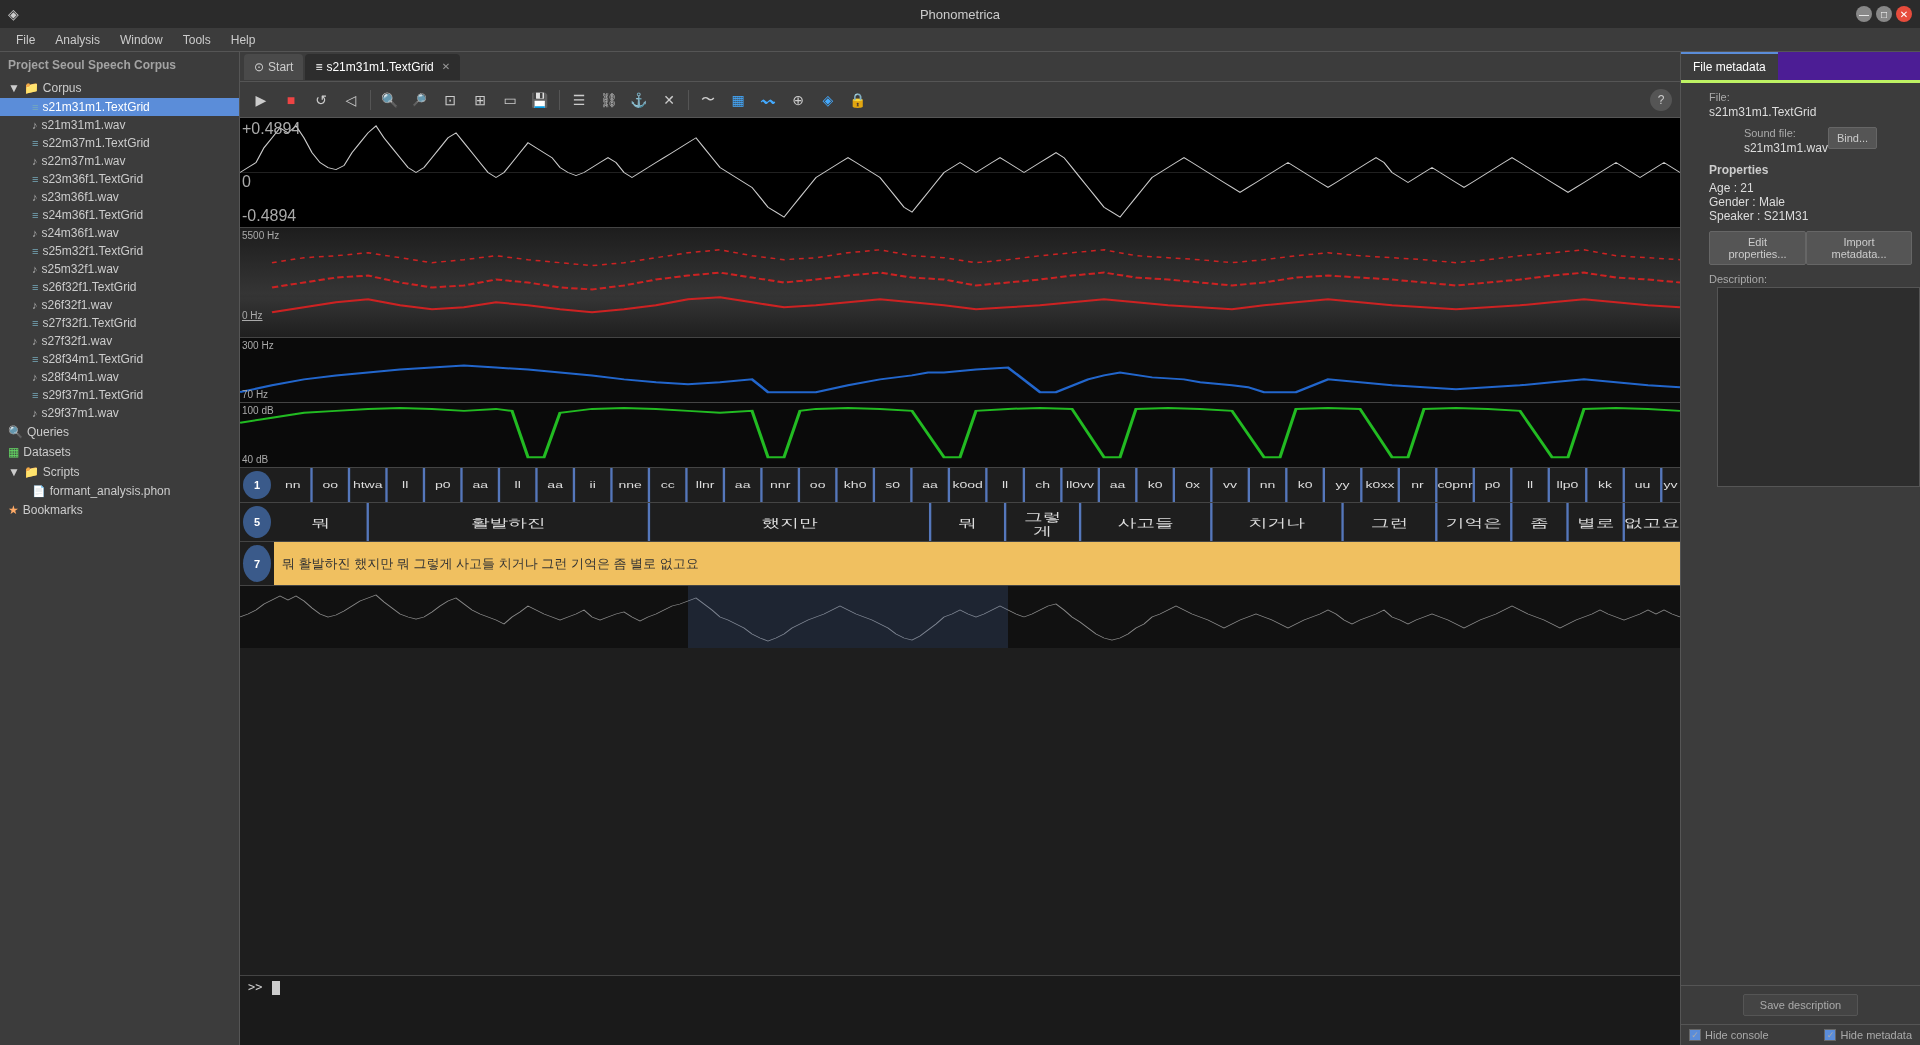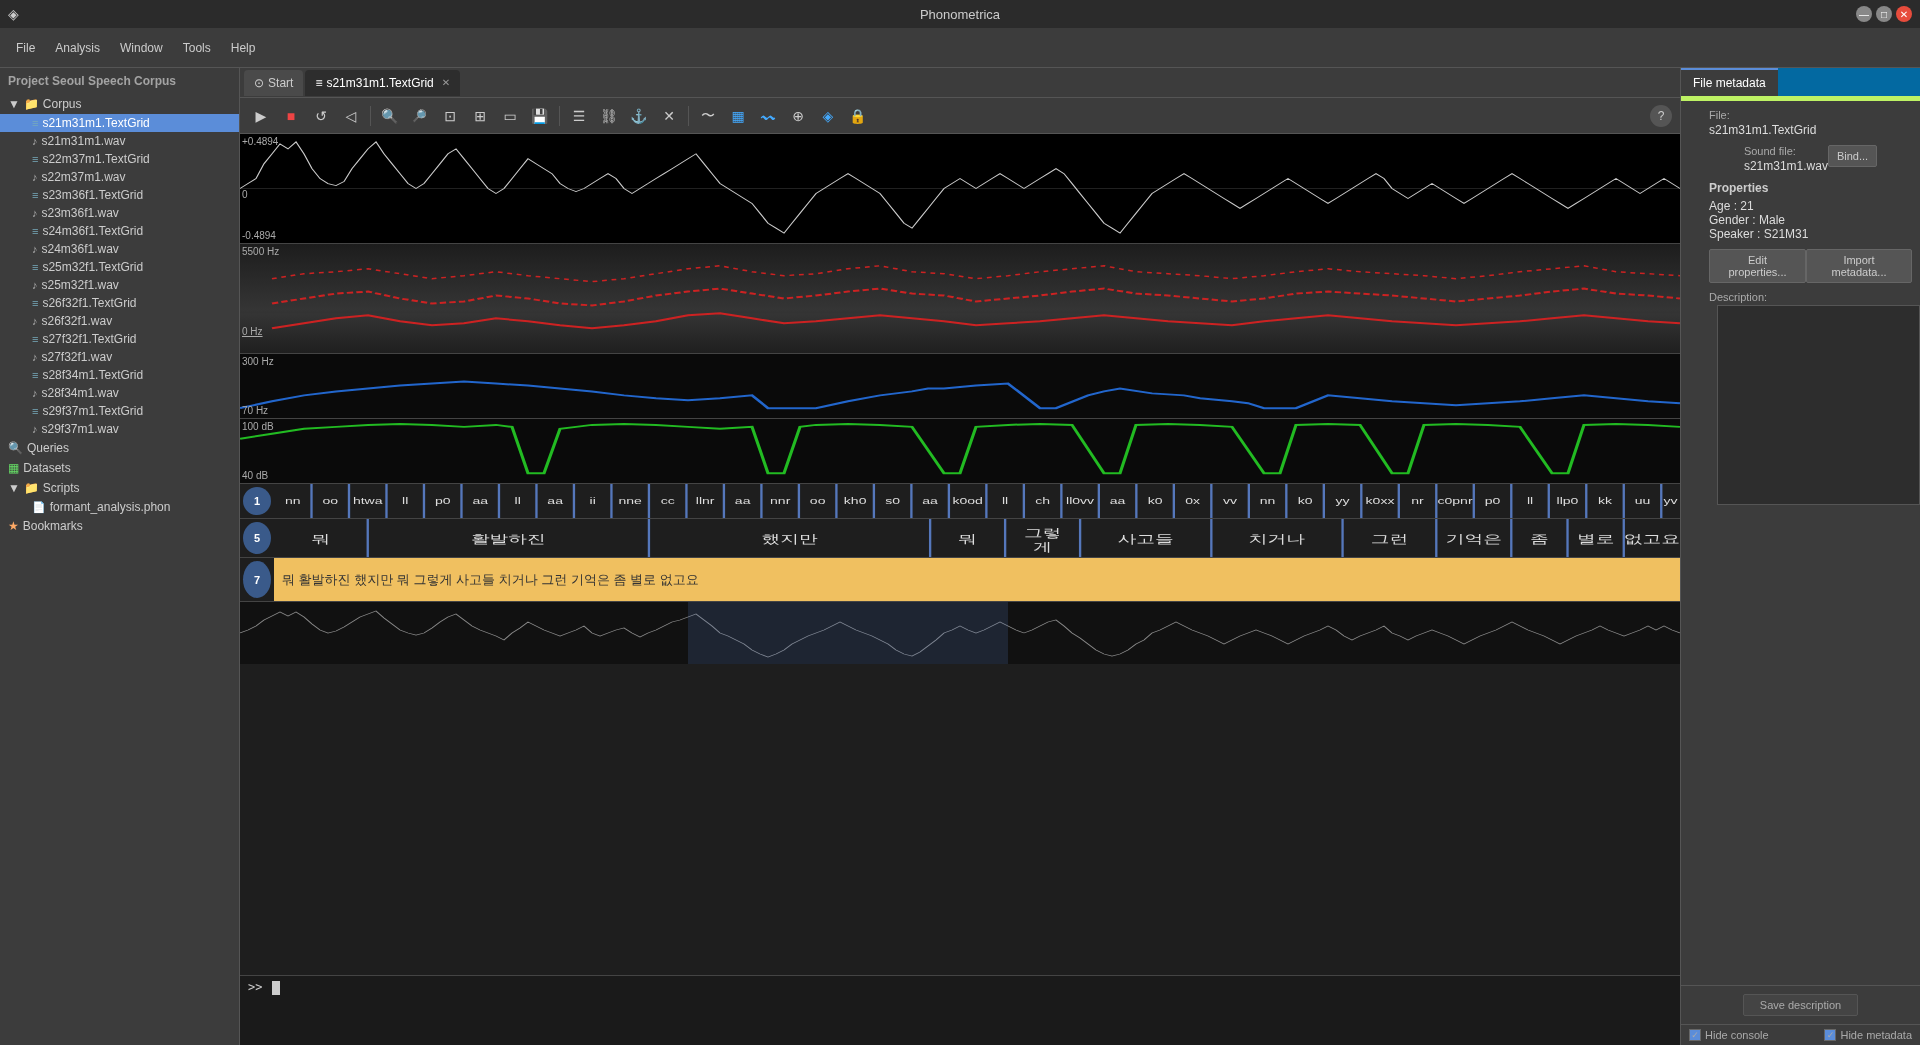--- a/index.html
+++ b/index.html
@@ -8,21 +8,21 @@
     
     #titlebar { background: #2b2b2b; height: 28px; display: flex; align-items: center; justify-content: center; color: #ccc; font-size: 13px; position: relative; }
     #titlebar .win-controls { position: absolute; right: 8px; display: flex; gap: 4px; }
     #titlebar .win-btn { width: 16px; height: 16px; border-radius: 50%; border: none; cursor: pointer; font-size: 10px; display: flex; align-items: center; justify-content: center; }
     #titlebar .win-btn.close { background: #e74c3c; color: #fff; }
     #titlebar .win-btn.min { background: #888; color: #fff; }
     #titlebar .win-btn.max { background: #888; color: #fff; }
     #titlebar .app-icon { position: absolute; left: 8px; font-size: 14px; cursor: pointer; }
 
     
-    #menubar { background: #3c3c3c; height: 40px; display: flex; align-items: center; padding: 0 8px; gap: 4px; border-bottom: 1px solid #555; }
+    #menubar { background: #3c3c3c; height: 24px; display: flex; align-items: center; padding: 0 8px; gap: 4px; border-bottom: 1px solid #555; }
     #menubar .menu-item { padding: 2px 8px; color: #ccc; cursor: pointer; font-size: 12px; border-radius: 2px; }
 
     
     #main { display: flex; flex: 1; overflow: hidden; }
 
     
     #sidebar { width: 240px; background: #3c3c3c; border-right: 1px solid #555; display: flex; flex-direction: column; overflow: hidden; }
     #project-title { padding: 6px 8px; color: #a3a3a3; font-size: 12px; font-weight: bold; }
     #tree { flex: 1; overflow-y: auto; }
     #tree::-webkit-scrollbar { width: 6px; }
@@ -59,21 +59,21 @@
     #time-ruler { display: flex; justify-content: space-between; padding: 2px 8px; color: #aaa; font-size: 11px; background: #2d2d2d; border-bottom: 1px solid #444; }
 
     
     .viz-svg { width: 100%; height: 100%; }
     
     
     #console { height: 70px; background: #1a1a1a; border-top: 1px solid #444; padding: 4px 8px; color: #ccc; font-family: monospace; font-size: 12px; }
 
     
     #right-panel { width: 240px; background: #3c3c3c; border-left: 1px solid #555; display: flex; flex-direction: column; }
-    #metadata-tab-bar { display: flex; background: #0369a1; border-bottom: 5px solid #bef264; }
+    #metadata-tab-bar { display: flex; background: #4c1d95; border-bottom: 3px solid #bef264; }
     .meta-tab { padding: 6px 12px; color: #ccc; cursor: pointer; font-size: 12px; }
     .meta-tab.active { background: #3c3c3c; border-top: 2px solid #5b8dd9; color: #fff; }
     #metadata-content { padding: 8px; flex: 1; overflow-y: auto; margin-left: 20px; }
     .meta-row { margin-bottom: 6px; }
     .meta-label { color: #aaa; font-size: 11px; margin-bottom: 2px; }
     .meta-value { color: #ddd; font-size: 12px; }
     .meta-section { margin-bottom: 8px; }
     .meta-section-label { color: #ccc; font-size: 12px; font-weight: bold; margin-bottom: 4px; }
     .meta-btn { padding: 4px 8px; background: #555; border: 1px solid #666; color: #ccc; font-size: 11px; cursor: pointer; border-radius: 2px; }
     .meta-btns { display: flex; gap: 0; margin-bottom: 8px; }
@@ -82,21 +82,21 @@
     .save-desc-btn { padding: 4px 16px; background: #444; border: 1px solid #555; color: #aaa; font-size: 11px; cursor: pointer; border-radius: 2px; }
     
     
     #right-bottom { padding: 4px 8px; border-top: 1px solid #555; display: flex; justify-content: space-between; align-items: center; font-size: 11px; color: #aaa; }
     .status-check { display: flex; align-items: center; gap: 4px; cursor: pointer; }
     .status-checkbox { width: 12px; height: 12px; border: 1px solid #666; background: #333; display: flex; align-items: center; justify-content: center; font-size: 9px; }
     .status-checkbox.checked { background: #5b8dd9; }
 
     .viz-container { display: flex; flex-direction: column; flex: 1; overflow: hidden; }
     
-    .amplitude-label { position: absolute; left: 2px; color: #aaa; font-size: 10px; z-index: 3; pointer-events: none; }
+    .amplitude-label { position: absolute; left: 2px; color: #aaa; font-size: 16px; z-index: 3; pointer-events: none; }
     .freq-label { position: absolute; left: 2px; color: #aaa; font-size: 10px; z-index: 3; pointer-events: none; }
   </style>
 </head>
 <body>
 
 <div id="titlebar">
   <span class="app-icon">◈</span>
   <span>Phonometrica</span>
   <div class="win-controls">
     <button class="win-btn min">—</button>

